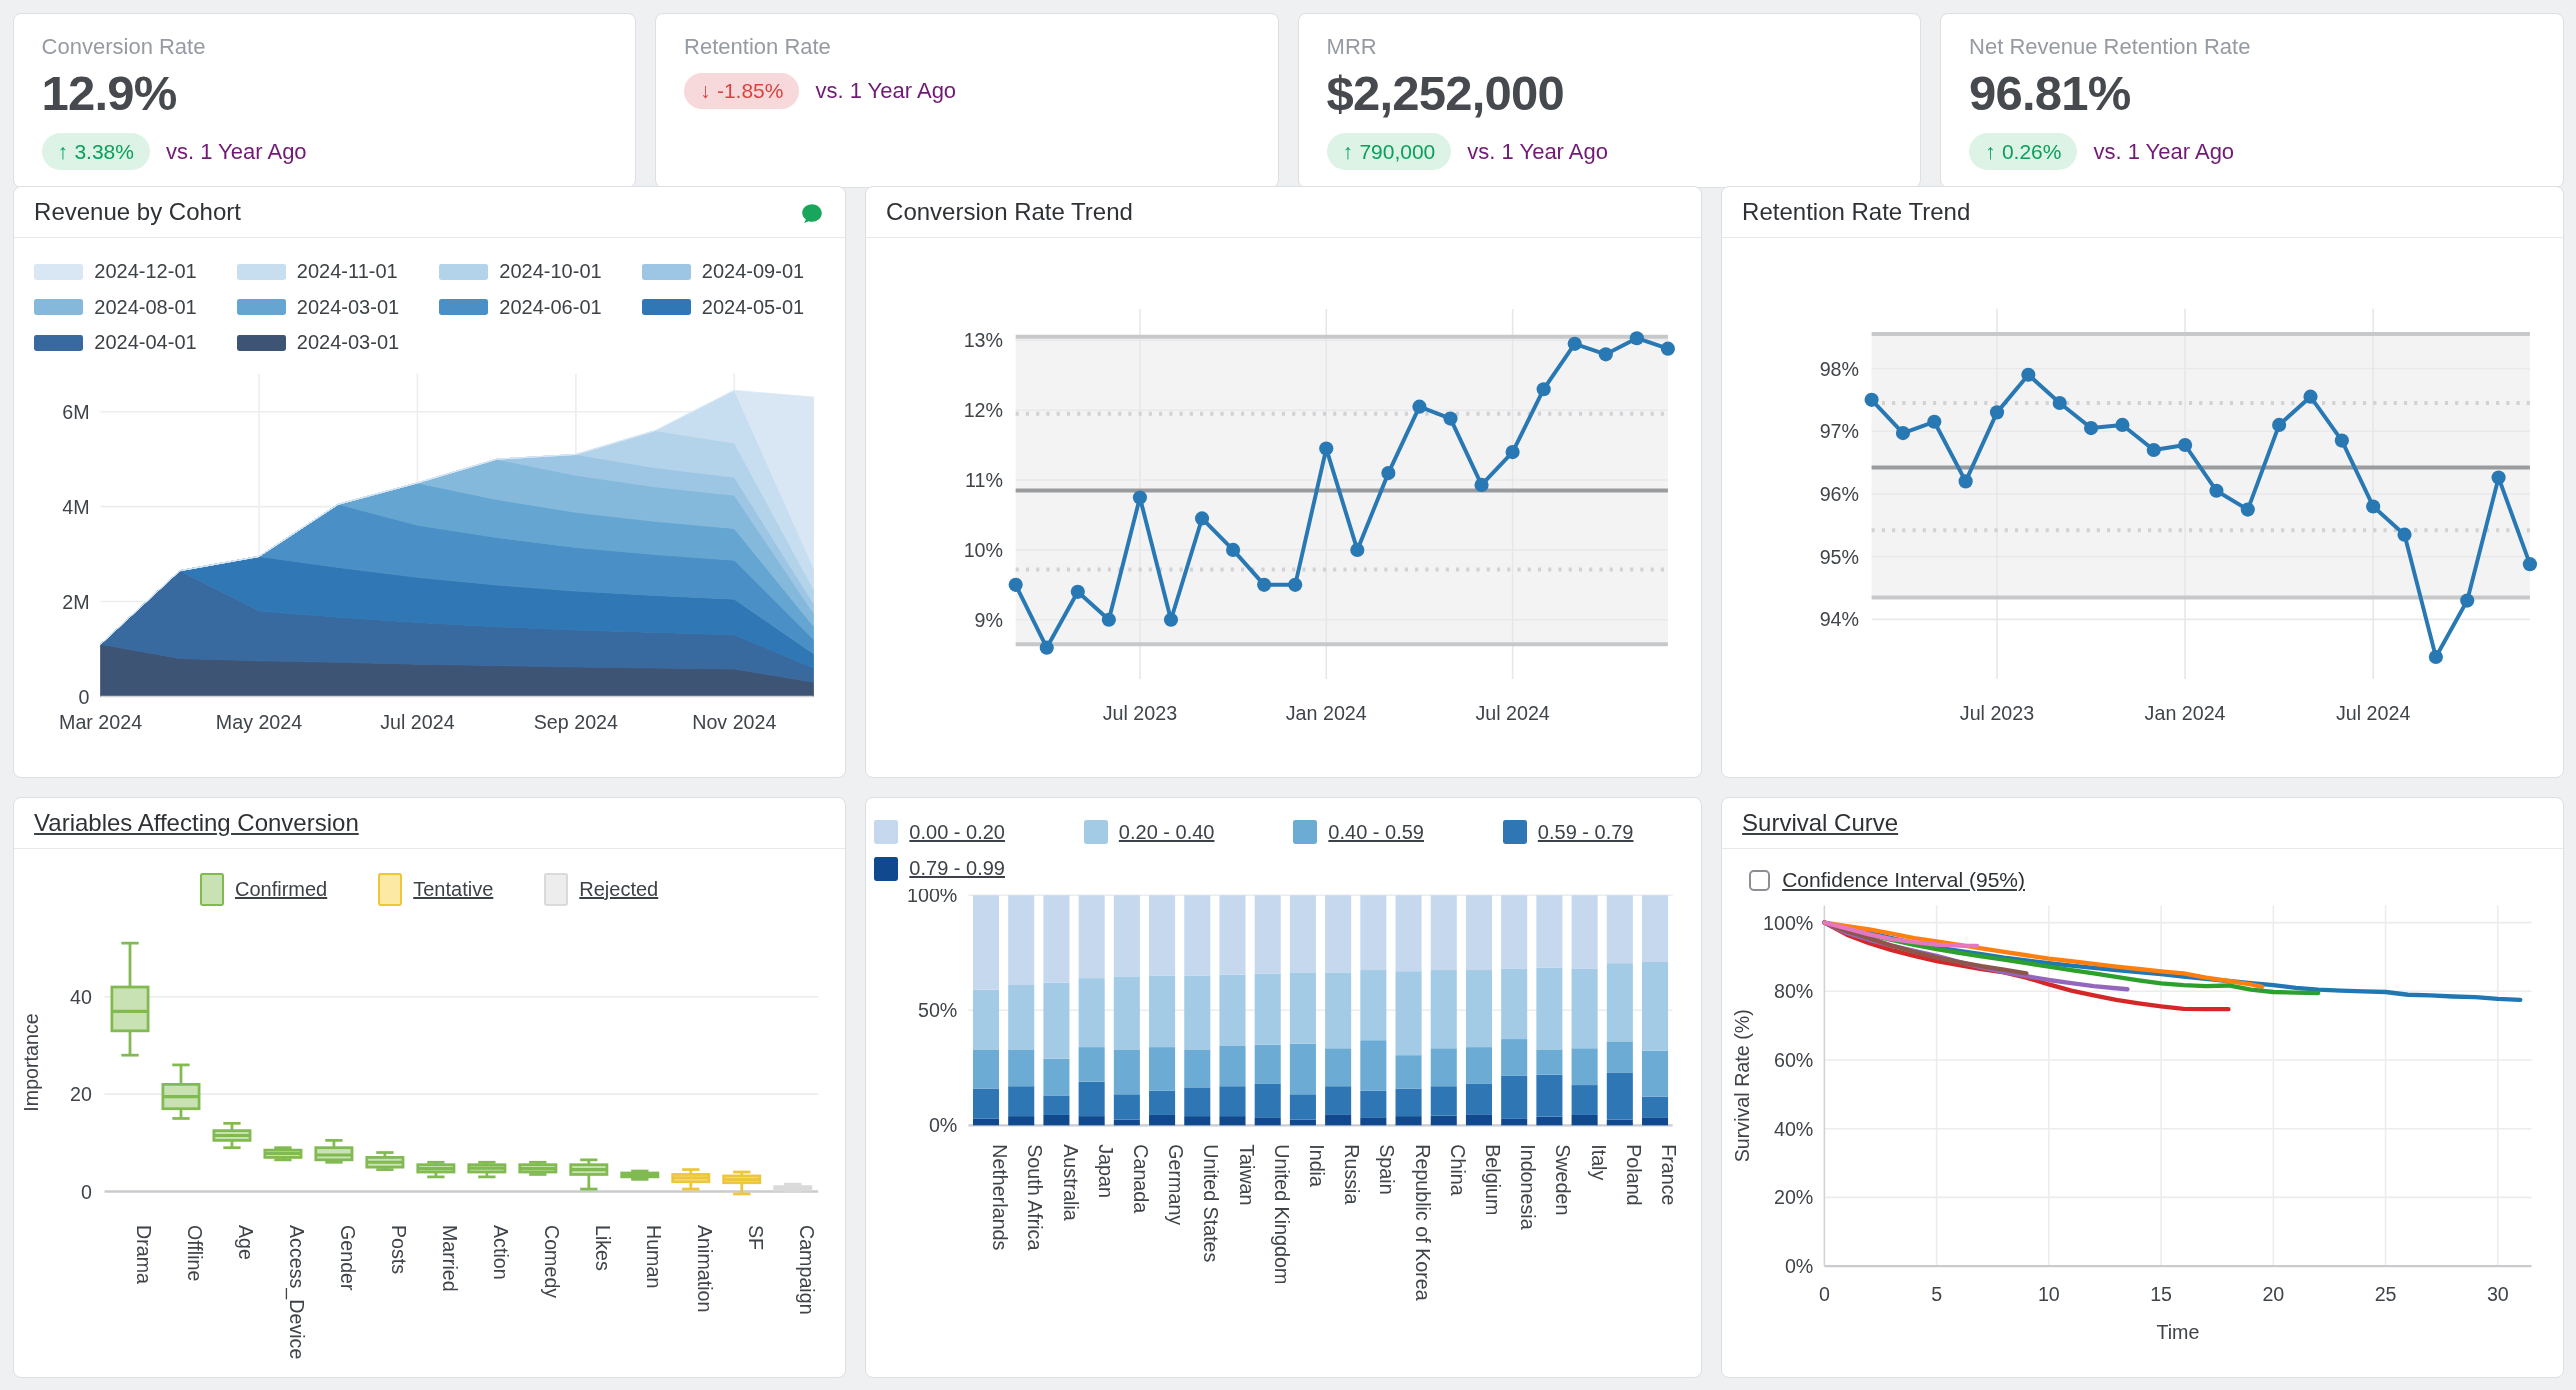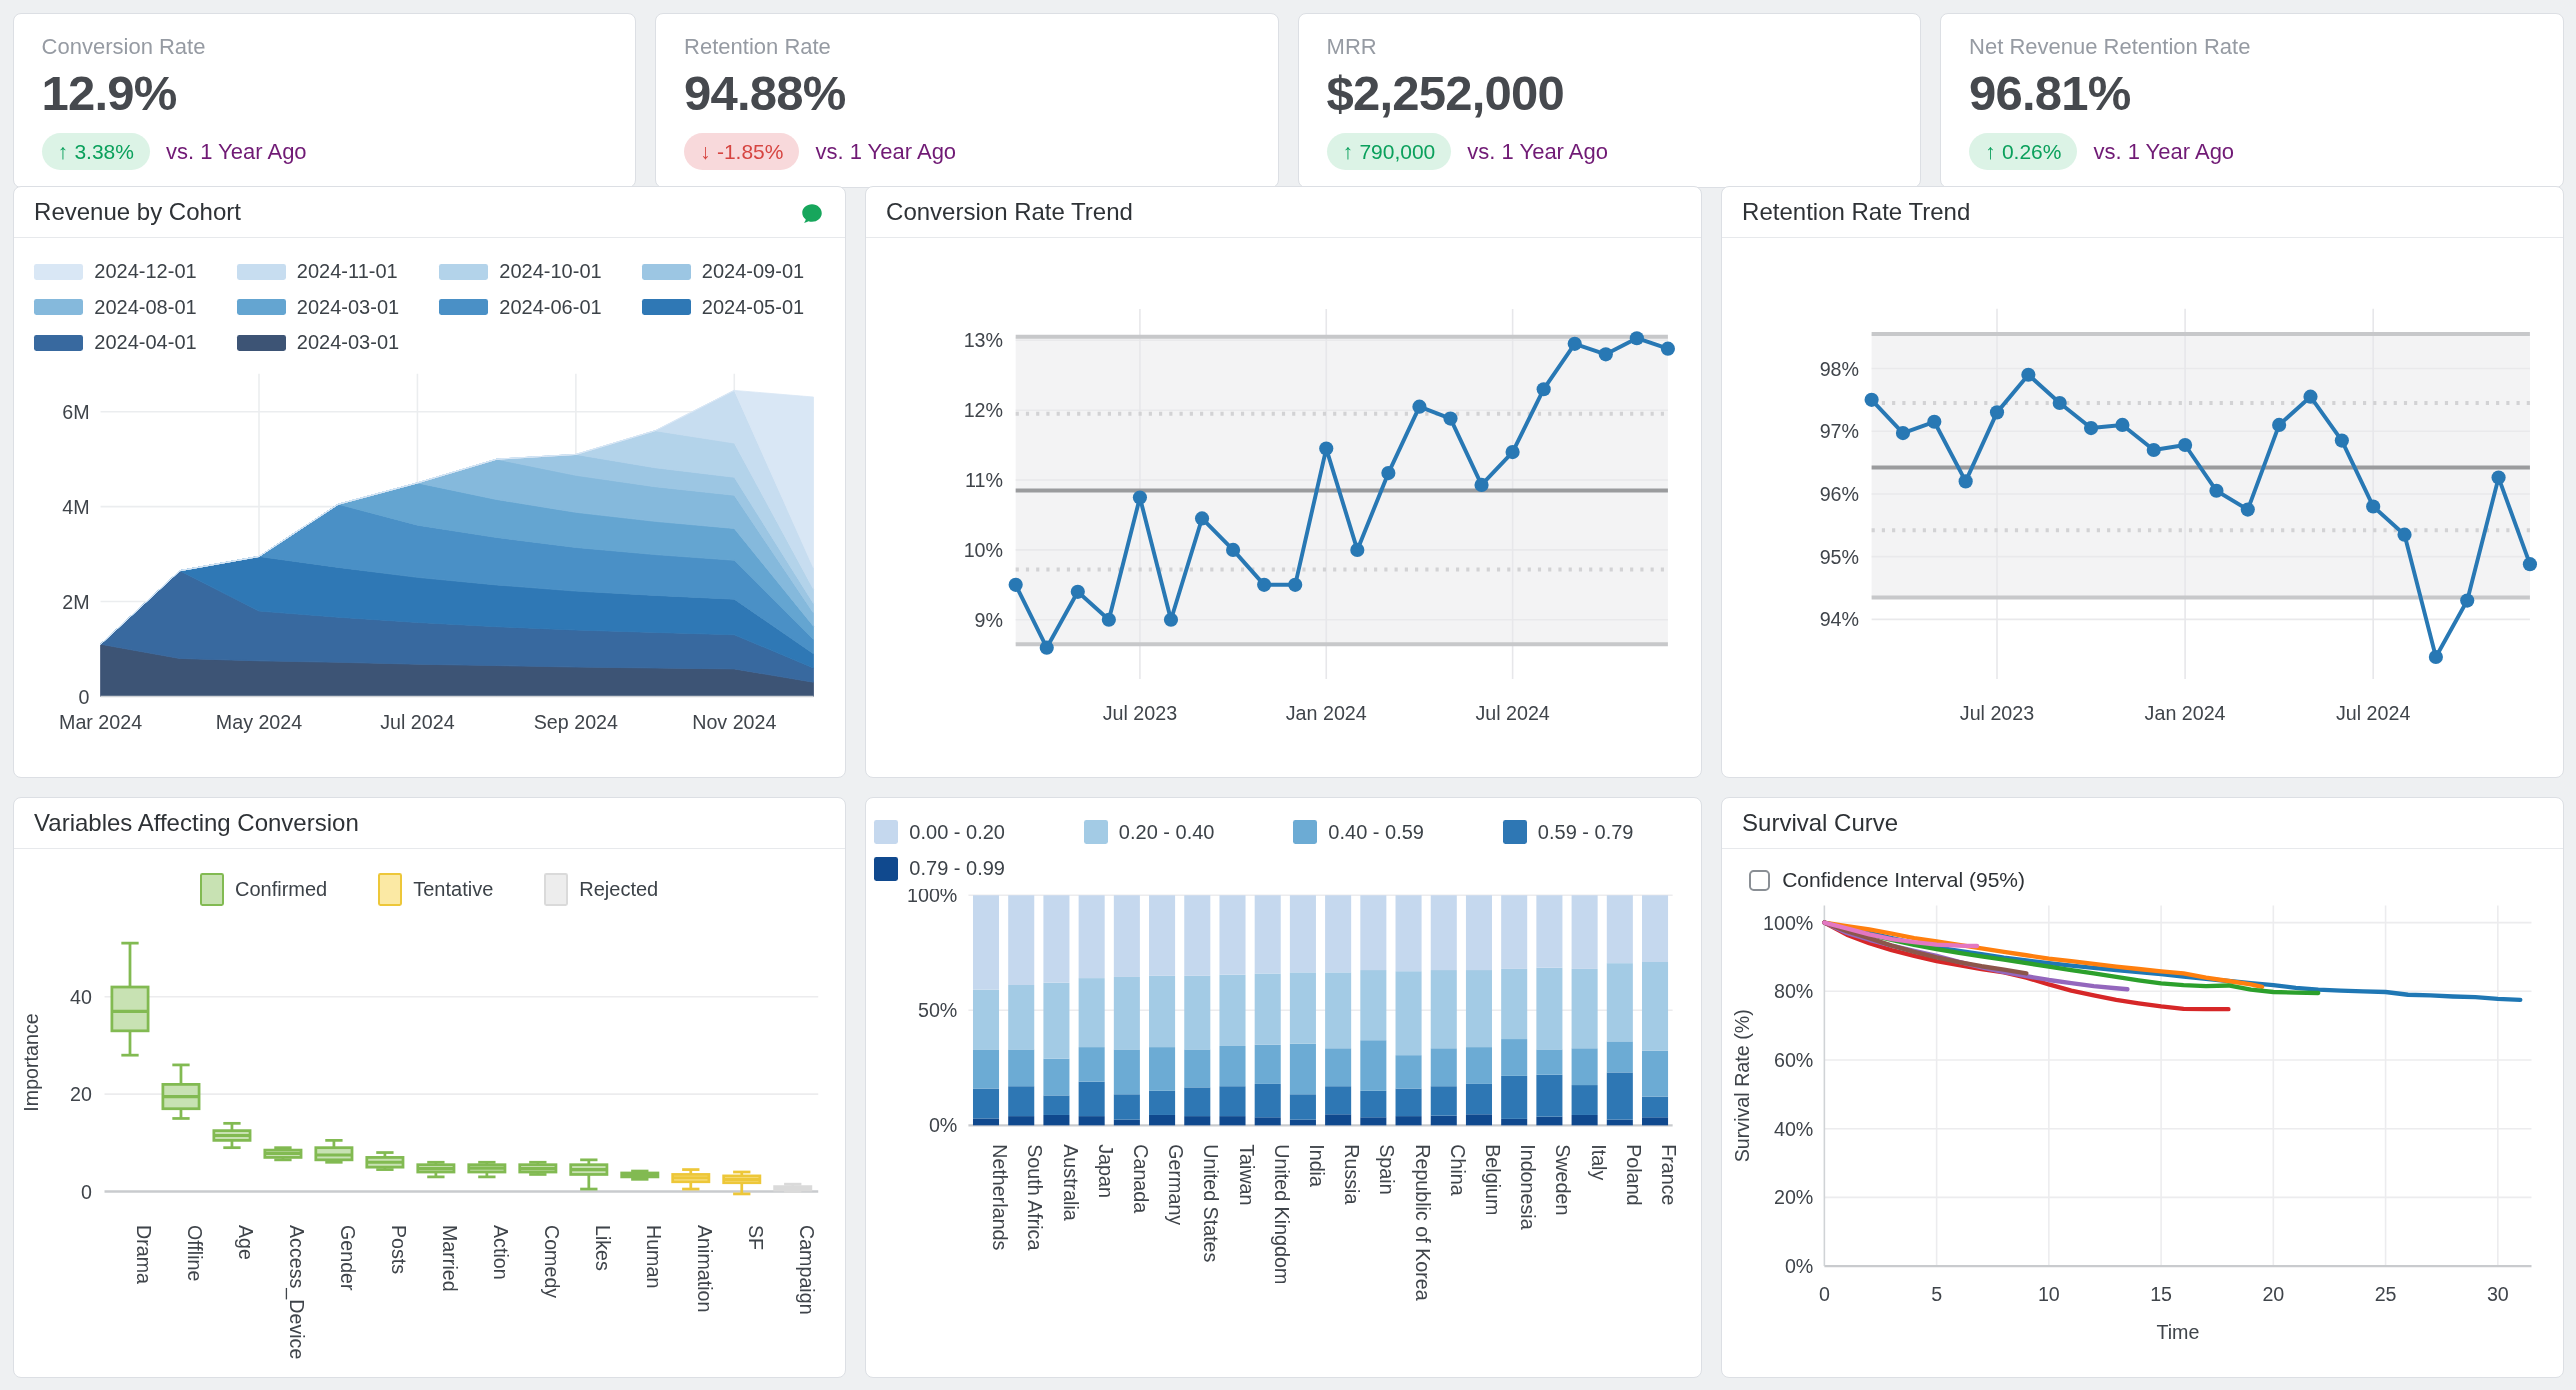--- a/index.html
+++ b/index.html
@@ -7,21 +7,21 @@
   .kpi-row { position:absolute; left:12.6px; top:12.6px; width:2551px; height:152px; display:grid; grid-template-columns:repeat(4,1fr); gap:19px; }
   .card { background:#fff; border:1.6px solid #dcdfe4; border-radius:8px; padding:17.4px 28px; }
   .kpi-label { font-size:22px; color:#969ba3; margin-top:3.2px; }
   .kpi-value { font-size:49px; font-weight:700; color:#46494e; letter-spacing:-0.8px; margin-top:4.7px; }
   .kpi-row2 { display:flex; align-items:center; gap:16px; margin-top:12.6px; }
   .badge { display:inline-flex; align-items:center; gap:6.3px; font-size:21px; padding:6.3px 16px; border-radius:788px; }
   .badge.up { background:#dcf3e6; color:#0aa05c; }
   .badge.down { background:#f8d9db; color:#d64541; }
   .kpi-context { font-size:22px; color:#701a75; }
   .row2 { position:absolute; left:12.6px; top:186px; width:2551px; height:592px; display:grid; grid-template-columns:833px 837px 843px; gap:19px; }
-  .row3 { position:absolute; left:12.6px; top:797px; width:2285px; height:581px; display:grid; grid-template-columns:833px 837px 843px; gap:19px; }
+  .row3 { position:absolute; left:12.6px; top:797px; width:2285px; height:581px; display:grid; grid-template-columns:833px 837px 843px; gap:19px;text-decoration:underline; }
   .panel { background:#fff; border:1.6px solid #dcdfe4; border-radius:8px; display:flex; flex-direction:column; overflow:hidden; }
   .panel-head { display:flex; align-items:flex-end; justify-content:space-between; padding:11px 20.5px; border-bottom:1.6px solid #e7e9ec; min-height:49px; }
   .panel-title { font-size:24px; font-weight:500; color:#2e3236; }
   .panel-body { flex:1; overflow:hidden; }
   .chart { display:block; width:100%; height:auto; }
   .chart text { font-family:"Liberation Sans", sans-serif; font-size:25px; fill:#3f444a; }
   .legend-grid { display:grid; grid-template-columns:repeat(4, 182px); justify-content:center; column-gap:20.5px; row-gap:12.6px; margin:22px 0 8px 0; }
   .legend-item { display:flex; align-items:center; gap:11px; font-size:20px; color:#3c4248; cursor:pointer; }
   .swatch-bar { width:49px; height:16px; border-radius:2.4px; flex:0 0 auto; }
   .swatch-sq { width:24px; height:24px; border-radius:2.4px; flex:0 0 auto; }
@@ -41,21 +41,20 @@
     <div class="kpi-row2">
       <span class="badge up">
           <span>↑</span>
           <span>3.38%</span>
         </span>
       <span class="kpi-context">vs. 1 Year Ago</span>
     </div>
   </article>
   <article class="card">
     <div class="kpi-label">Retention Rate</div>
-    <div class="kpi-value">94.88%</div>
     <div class="kpi-row2">
       <span class="badge down">
           <span>↓</span>
           <span>-1.85%</span>
         </span>
       <span class="kpi-context">vs. 1 Year Ago</span>
     </div>
   </article>
   <article class="card">
     <div class="kpi-label">MRR</div>

